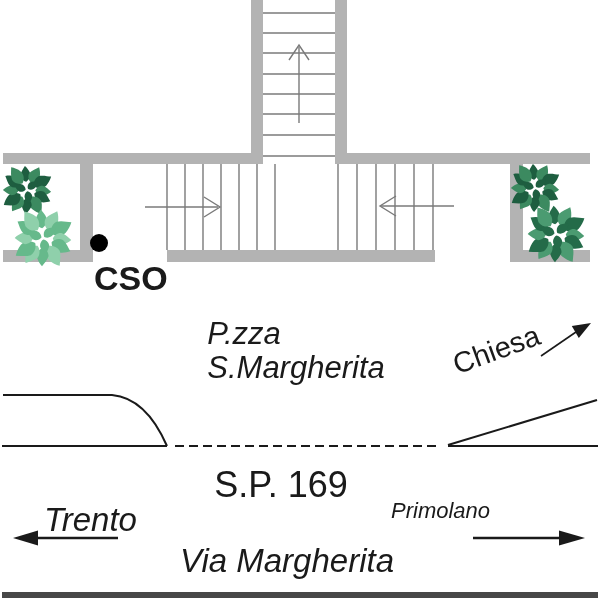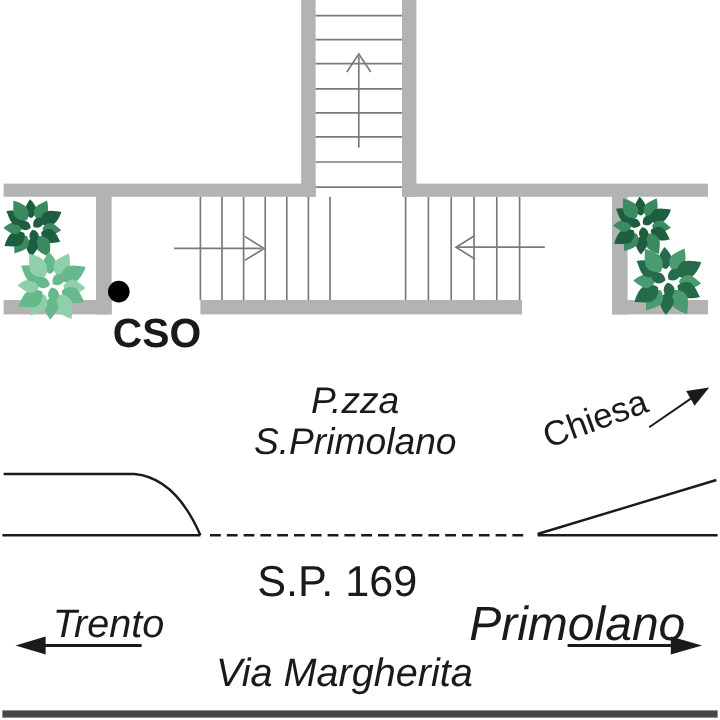--- a/index.html
+++ b/index.html
@@ -12,27 +12,27 @@
   .step{stroke:var(--stair-line,#7a7a7a);stroke-width:1.4;fill:none;}
   .stairarrow{stroke:var(--stair-line,#7a7a7a);stroke-width:1.4;fill:none;}
   .roadline{stroke:var(--ink,#1a1a1a);stroke-width:2;fill:none;}
   .dash{stroke-dasharray:9 5;}
   .blackarrow{stroke:var(--ink,#1a1a1a);stroke-width:2.5;fill:none;}
   .blackfill{fill:var(--ink,#1a1a1a);stroke:none;}
   .marker{fill:var(--marker,#000);stroke:none;}
   .bottombar{fill:var(--bar,#474747);}
   .lbl{position:absolute;white-space:nowrap;color:var(--ink,#1a1a1a);}
   .italic{font-style:italic;}
-  .center{transform:translateX(-50%);text-align:center;}
+  .center{transform:translateX(-50%);}
   #cso-label{left:94px;top:259px;font-size:34px;font-weight:bold;letter-spacing:0px;}
   #piazza-label{left:296px;top:317px;font-size:31px;line-height:34px;}
   #chiesa-label{left:454px;top:349px;font-size:29px;transform:rotate(-20deg);transform-origin:left center;}
   #sp228-label{left:281px;top:464px;font-size:36px;}
   #trento-label{left:44px;top:501px;font-size:33px;}
-  #primolano-label{left:391px;top:498px;font-size:40px;}
+  #primolano-label{left:391px;top:498px;font-size:22px;}
   #vianazionale-label{left:287px;top:542px;font-size:33px;}
 </style>
 </head>
 <body>
 
 <div id="stage" style="--wall: #b3b3b3; --stair-line: #7a7a7a; --ink: #1a1a1a; --bar: #474747; --marker: #000000;">
   <svg width="600" height="600" viewBox="0 0 600 600">
 
     <g>
       <rect class="wall" x="251" y="0" width="12" height="164"></rect>
@@ -183,21 +183,21 @@
 
     <circle class="marker" cx="99" cy="243" r="9"></circle>
 
     <rect class="bottombar" x="2" y="592" width="596" height="6"></rect>
   </svg>
 
   <div class="lbl" id="cso-label">CSO</div>
 
   <div class="lbl center italic" id="piazza-label">
     <div>P.zza</div>
-    <div>S.Primolano</div>
+    <div>S.Margherita</div>
   </div>
 
   <div class="lbl" id="chiesa-label">Chiesa</div>
 
   <div class="lbl center" id="sp228-label">S.P. 169</div>
 
   <div class="lbl italic" id="trento-label">Trento</div>
 
   <div class="lbl italic" id="primolano-label">Primolano</div>
 

